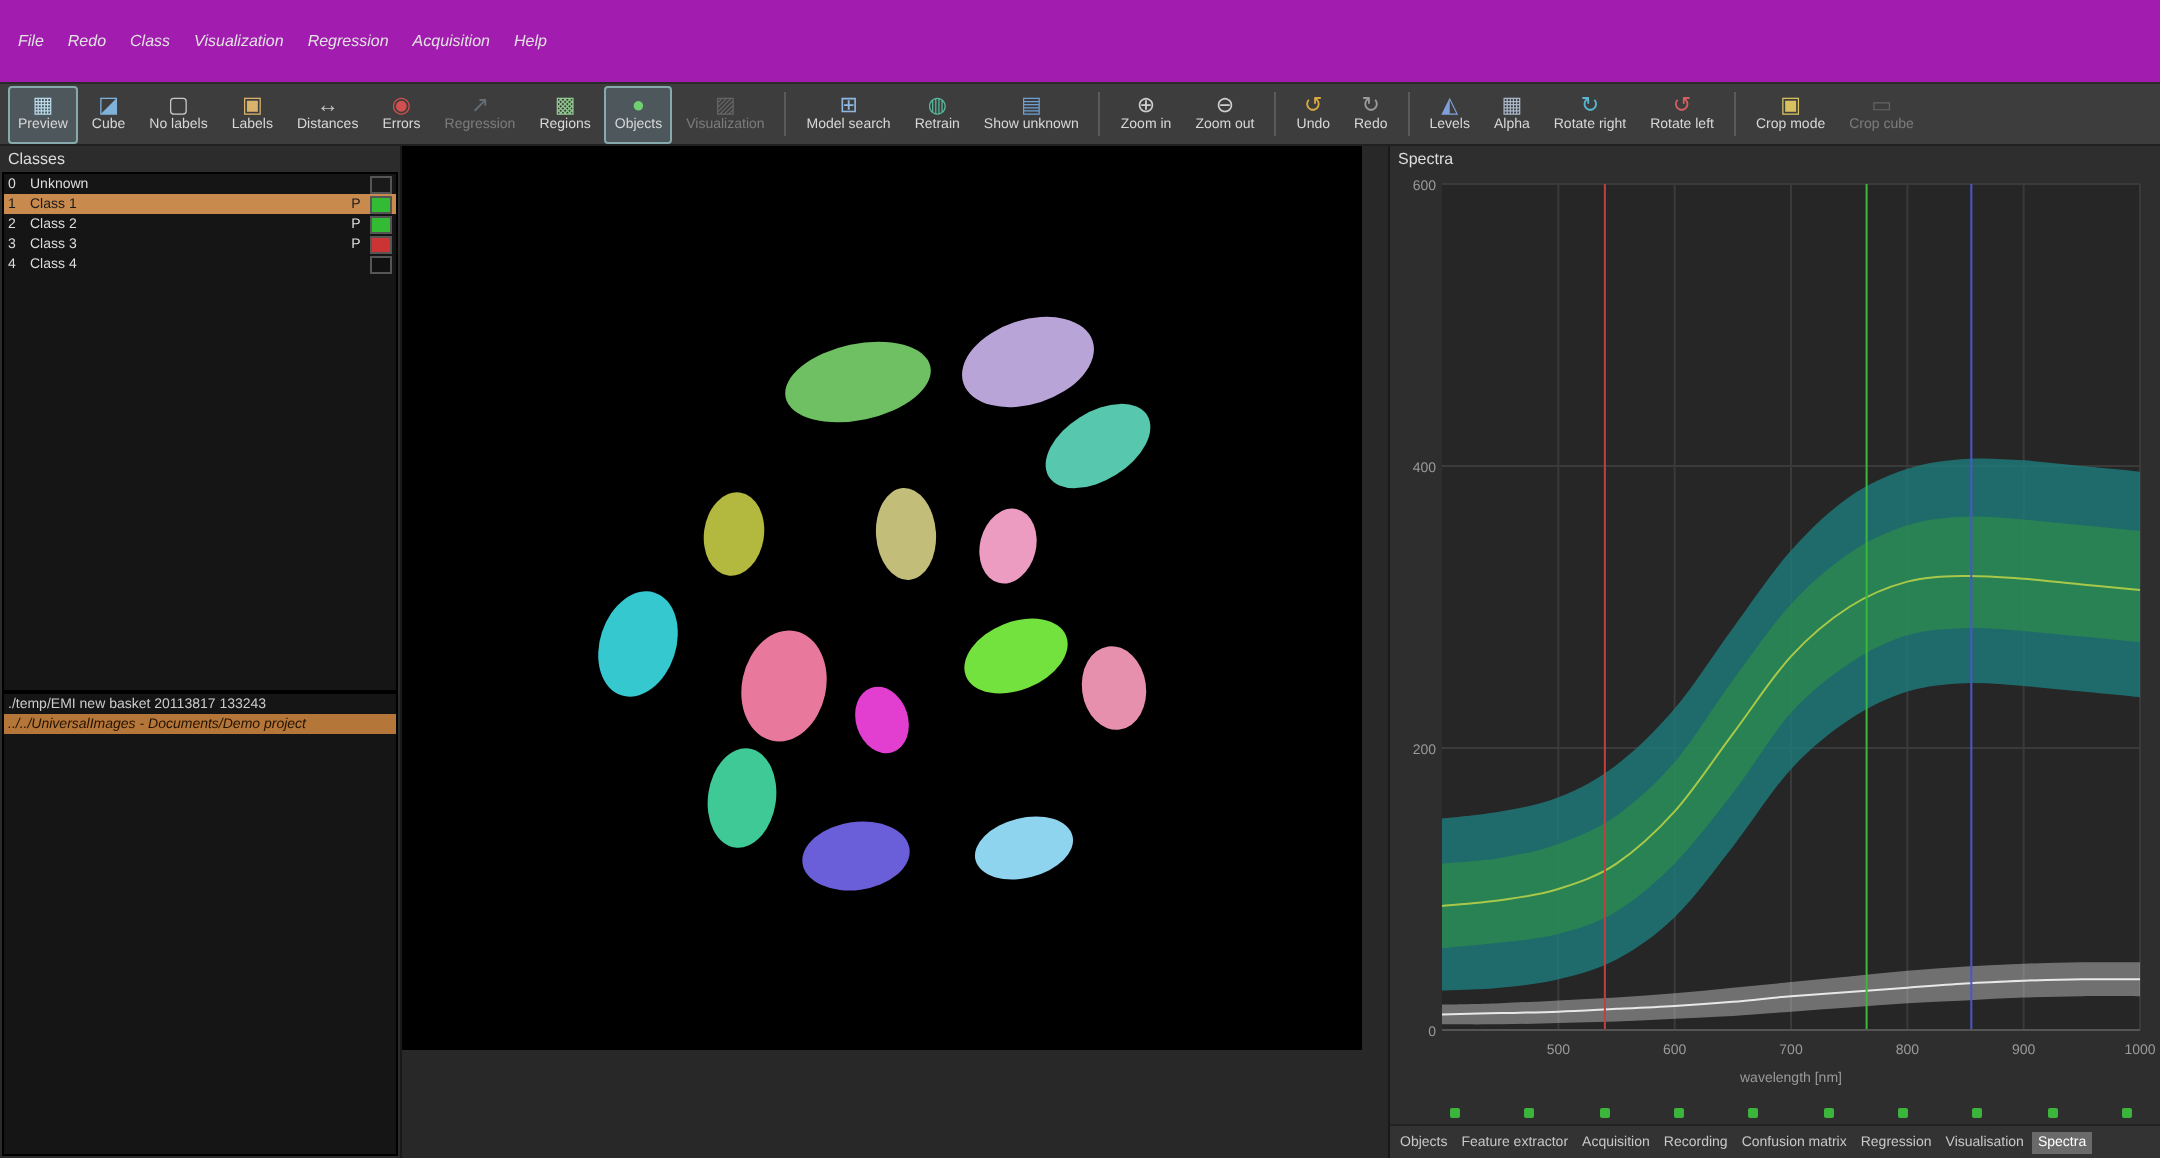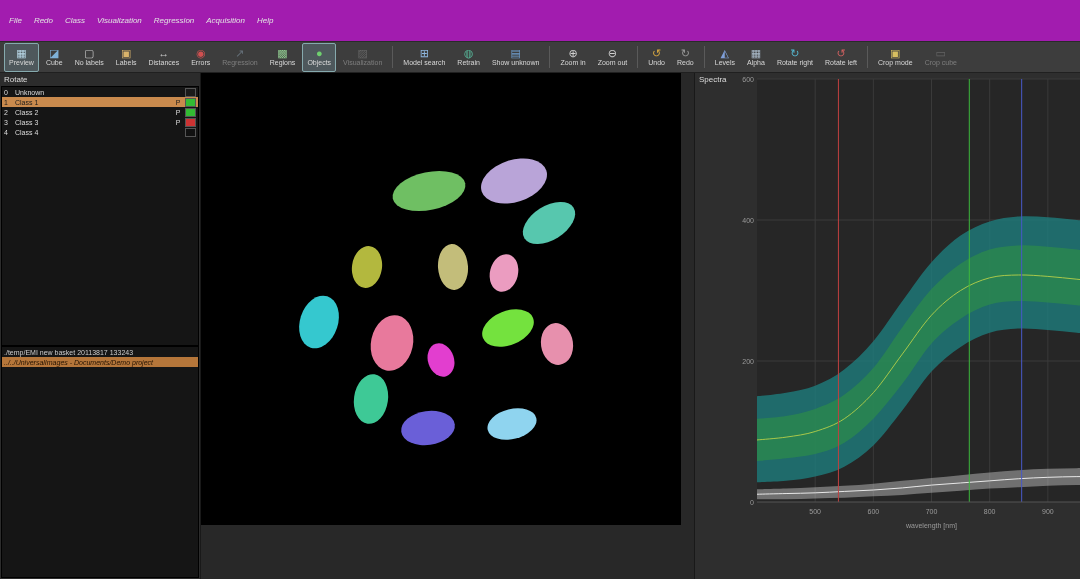--- a/index.html
+++ b/index.html
@@ -44,21 +44,21 @@
   .image-row{height:10px;font-size:7px;color:#ccc;padding:0 2px;display:flex;
     align-items:center;white-space:nowrap;overflow:hidden;}
   .image-row.selected{background:#b5763a;color:#241200;font-style:italic;}
 
   
   .center-panel{flex:1;background:#282828;min-width:0;}
   .canvas{display:block;background:#000;}
 
   
   .right-panel{width:385px;flex:0 0 auto;background:#2e2e2e;display:flex;
-    flex-direction:row;border-left:1px solid #191919;min-height:0;}
+    flex-direction:column;border-left:1px solid #191919;min-height:0;}
   .spectra{display:block;flex:0 0 auto;}
   .axis-text{font-size:7px;fill:#9a9a9a;font-family:"Liberation Sans",sans-serif;}
   .dots{display:flex;justify-content:space-between;padding:3px 14px 0 30px;flex:0 0 auto;}
   .dot{width:5px;height:5px;border-radius:1px;display:inline-block;}
   .spacer{flex:1;}
   .tabbar{height:16px;display:flex;align-items:center;gap:1px;padding:0 2px;
     background:#333;border-top:1px solid #222;flex:0 0 auto;}
   .tab{font-size:7px;color:#c8c8c8;padding:2px 3px;white-space:nowrap;}
   .tab.active{background:#6a6a6a;color:#fff;}
 </style>
@@ -170,21 +170,21 @@
         <span class="tb-lbl">Crop mode</span>
       </div>
       <div class="tb-btn disabled">
         <span class="tb-ico" style="color: rgb(154, 154, 154);">▭</span>
         <span class="tb-lbl">Crop cube</span>
       </div>
     </div>
   <div class="main">
 
     <div class="left-panel">
-      <div class="panel-header">Rotate</div>
+      <div class="panel-header">Classes</div>
       <div class="classes-box">
           <div class="class-row">
             <span class="c-idx">0</span>
             <span class="c-name">Unknown</span>
             <span class="c-flag"></span>
             <span class="c-swatch" style="background: rgb(26, 26, 26);"></span>
           </div>
           <div class="class-row selected">
             <span class="c-idx">1</span>
             <span class="c-name">Class 1</span>

